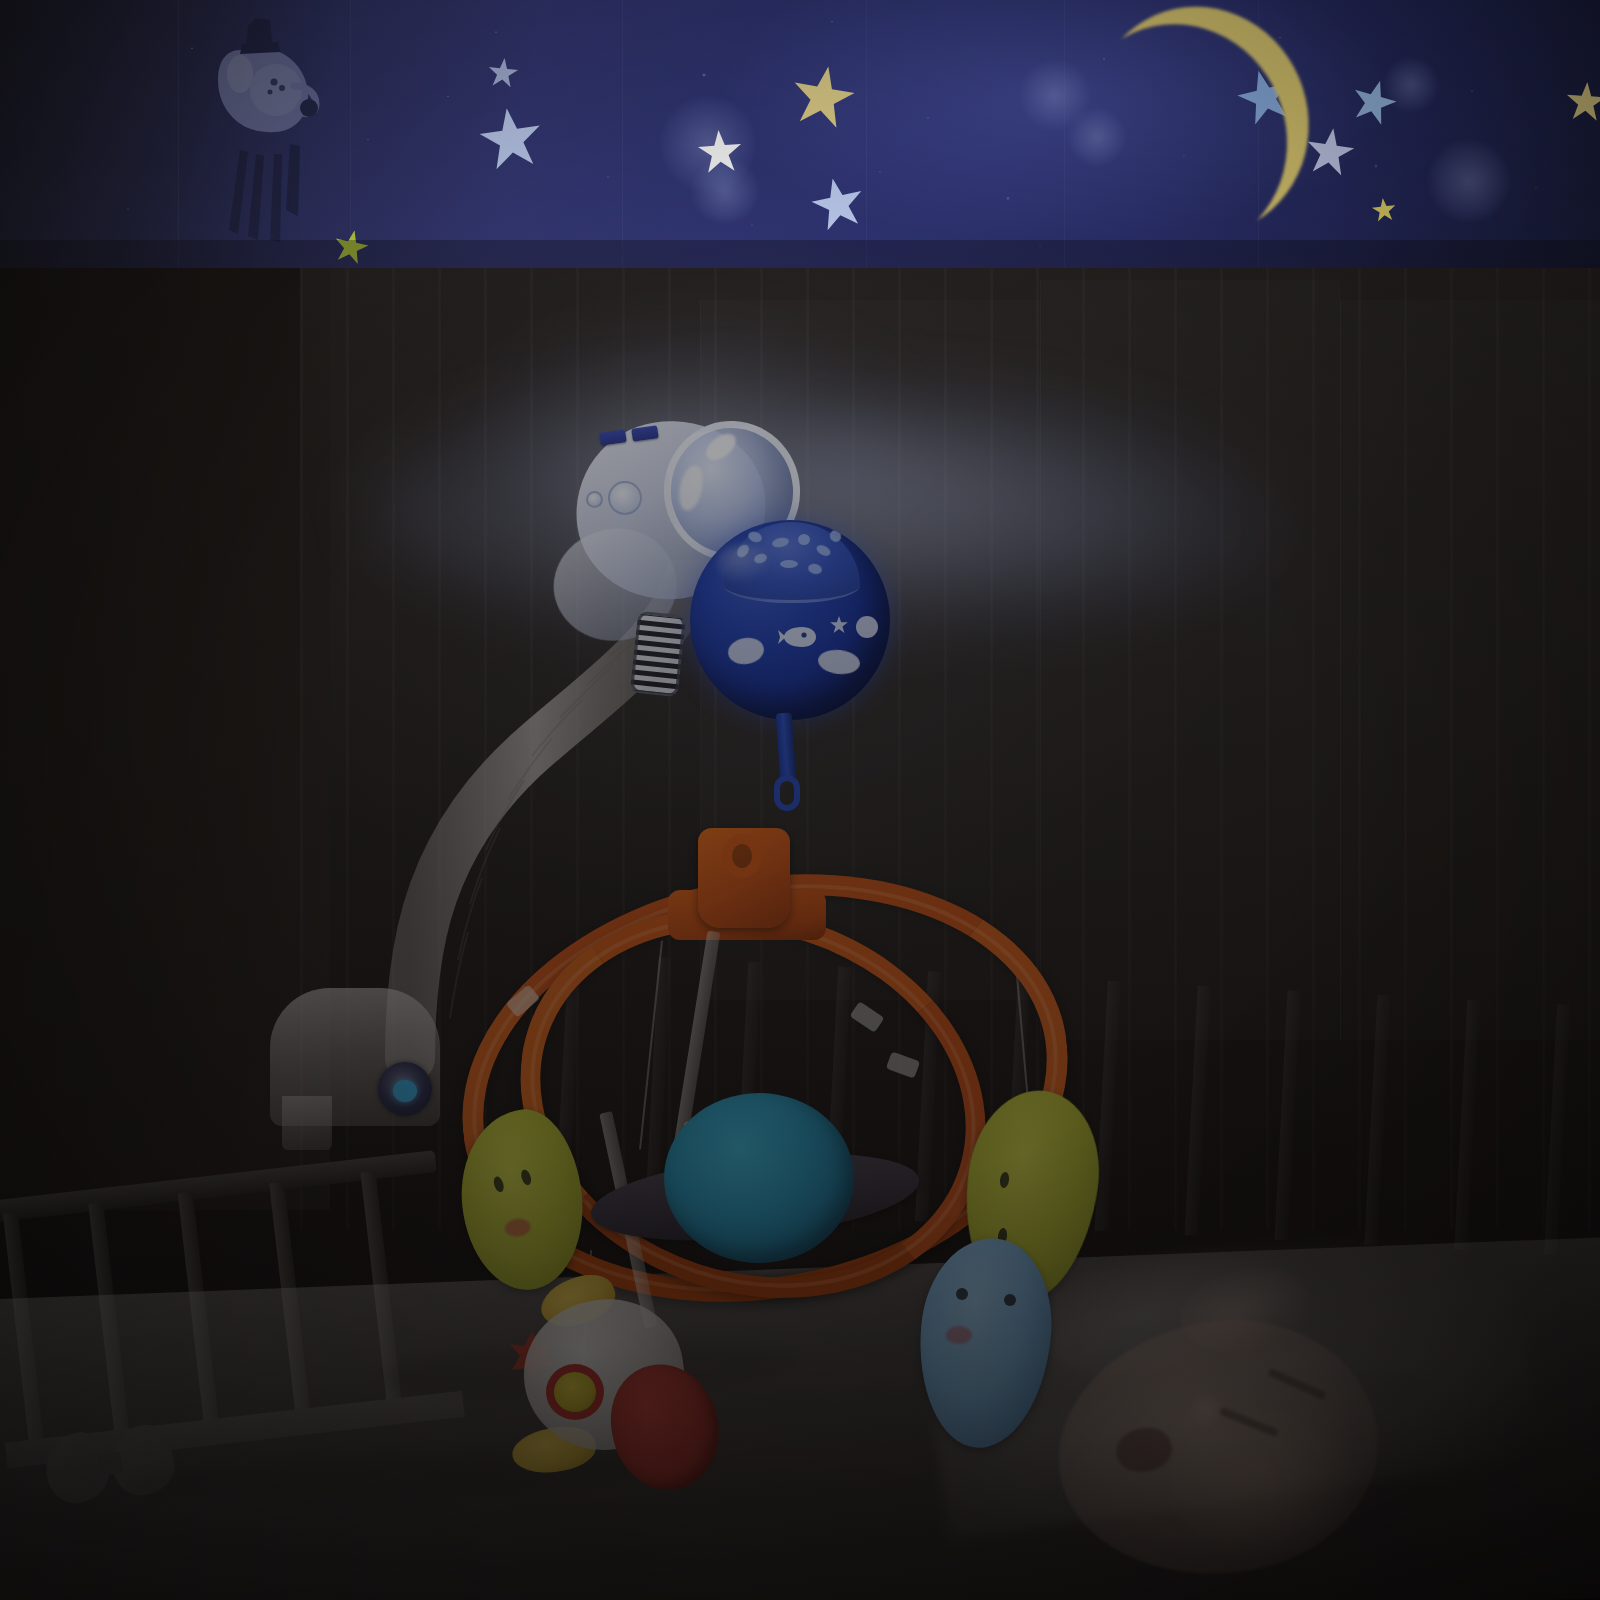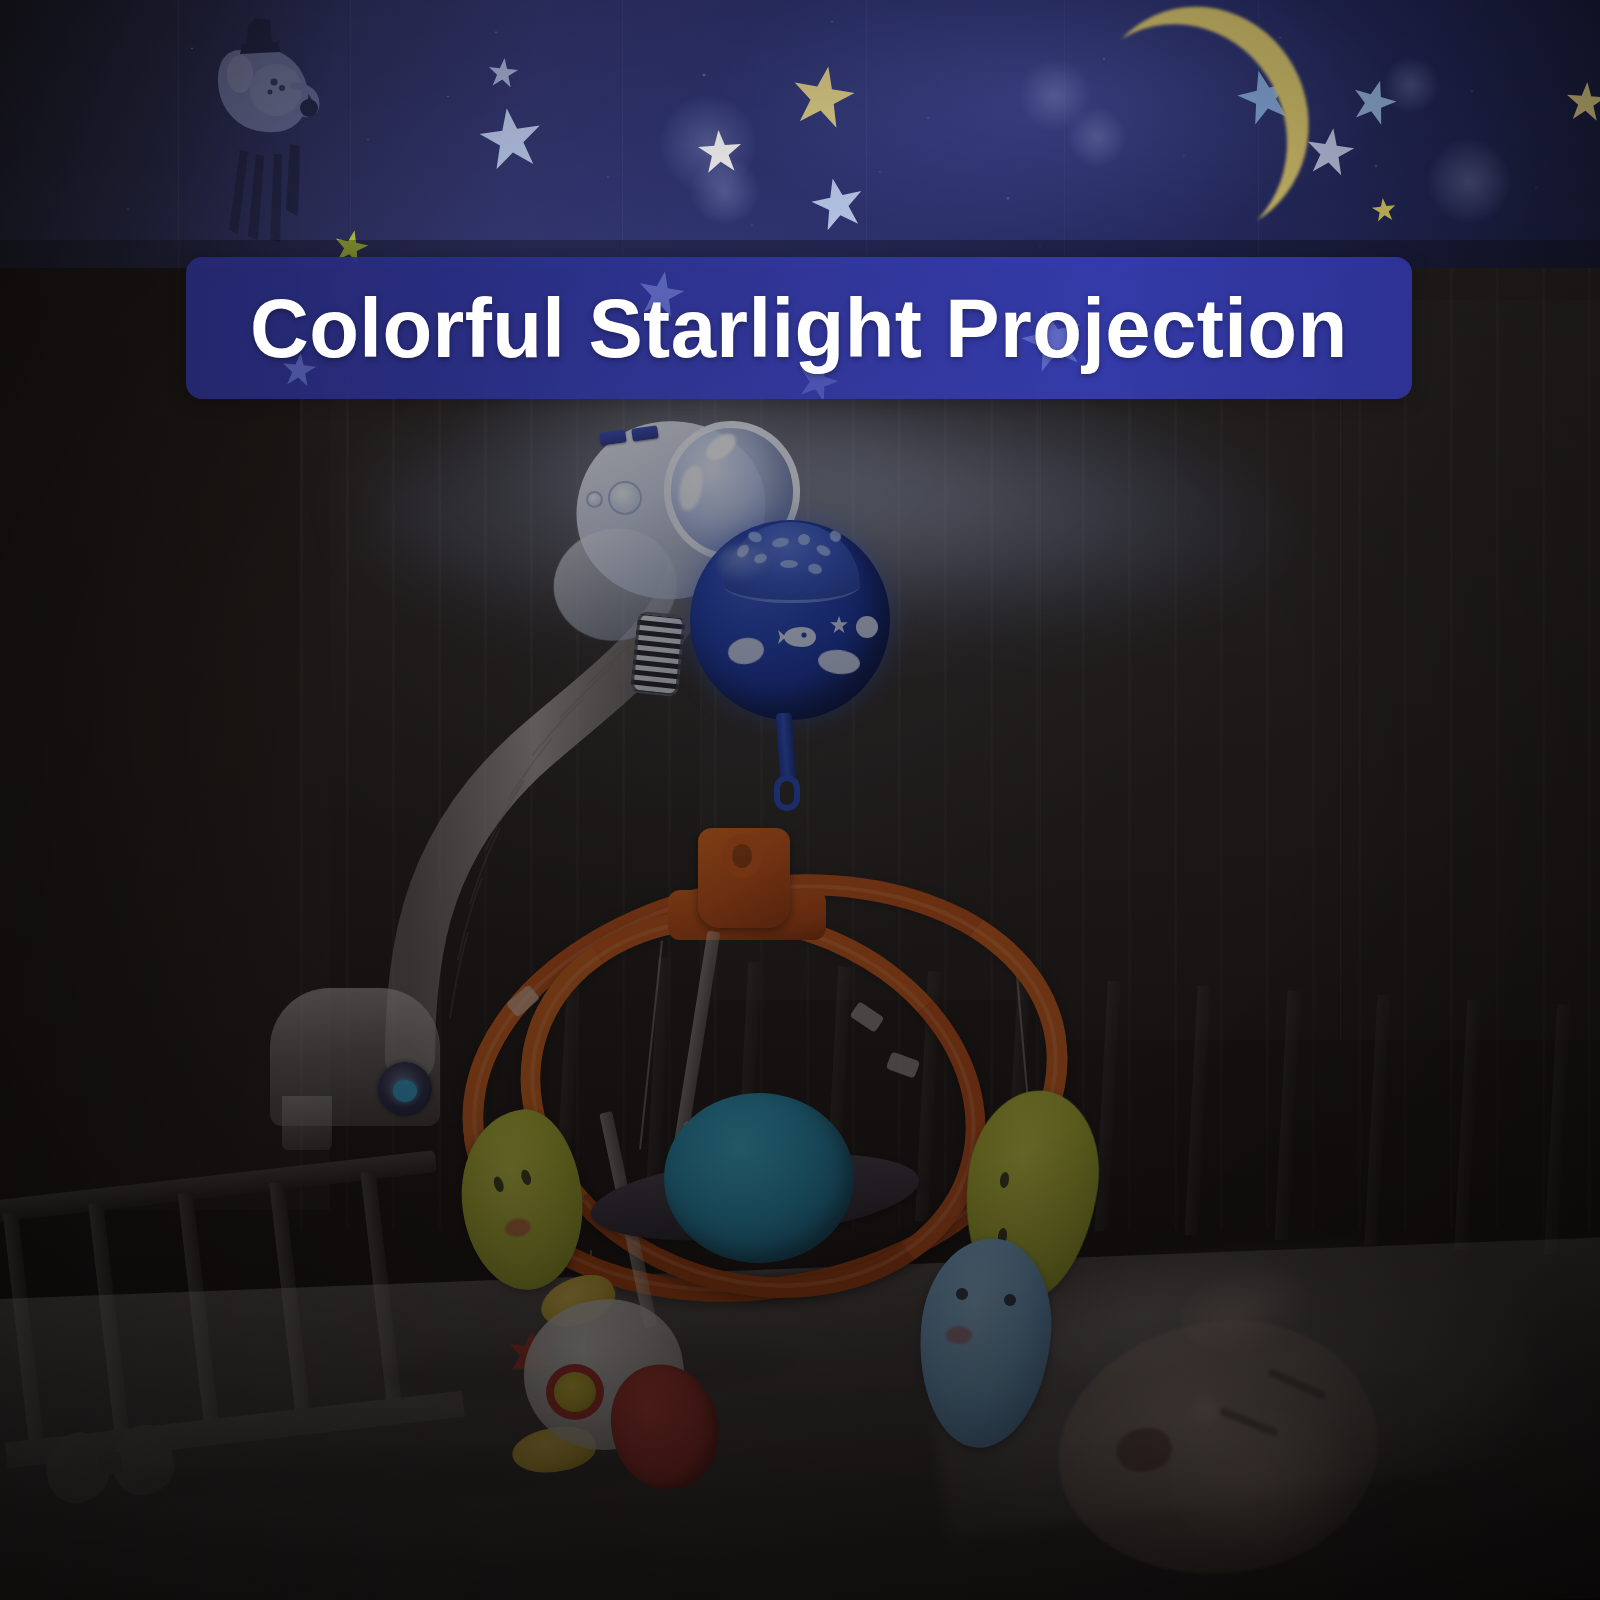--- a/index.html
+++ b/index.html
@@ -911,21 +911,14 @@
 
     <div class="blue-plush"></div>
     <div class="face-eye" style="left:556px;top:468px;width:12px;height:12px;border-radius:50%;"></div>
     <div class="face-eye" style="left:604px;top:474px;width:12px;height:12px;border-radius:50%;"></div>
     <div class="face-blush" style="left:546px;top:506px;background:rgba(190,70,70,.5);"></div>
   </div>
 
   <div class="night-dim"></div>
   <div class="vignette"></div>
 
-  <div class="banner">
-    <div class="banner-star" style="left:452px;top:14px;width:46px;height:46px;transform:rotate(10deg);"></div>
-    <div class="banner-star" style="left:836px;top:52px;width:62px;height:62px;transform:rotate(-14deg);"></div>
-    <div class="banner-star" style="left:96px;top:96px;width:34px;height:34px;transform:rotate(6deg);background:rgba(160,178,240,.30);"></div>
-    <div class="banner-star" style="left:612px;top:104px;width:40px;height:40px;transform:rotate(18deg);background:rgba(150,168,235,.26);"></div>
-    <h1 class="banner-title">Colorful Starlight Projection</h1>
-  </div>
 
 </div>
 
 </body></html>

